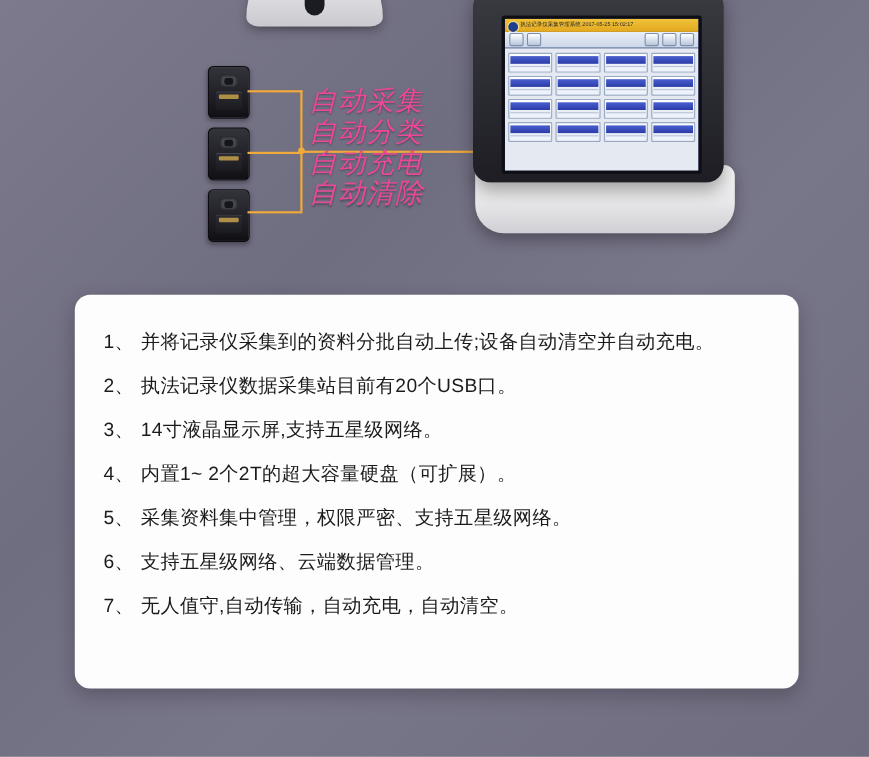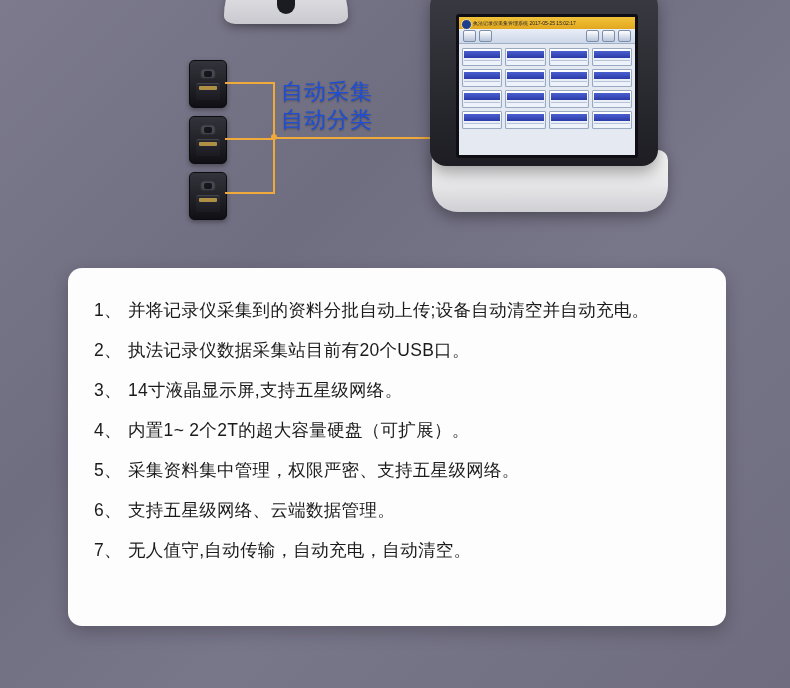--- a/index.html
+++ b/index.html
@@ -236,26 +236,27 @@
     width: 196px;
     height: 14px;
     border-radius: 50%;
     background: rgba(0,0,0,0.18);
     filter: blur(3px);
   }
 
   
   .feature-label {
     position: absolute;
-    color: #1d4ed8;
-    font-size: 22px;
+    color: #ec4899;
+    font-size: 25px;
     line-height: 28px;
     letter-spacing: 1px;
     white-space: nowrap;
     text-shadow: 0 1px 2px rgba(0,0,0,0.35);
+    font-style: italic;
   }
   #label-group-1 { left: 281px; top: 78px; }
   #label-group-2 { left: 281px; top: 134px; }
 
   
   #panel {
     position: absolute;
     left: 68px;
     top: 268px;
     width: 658px;
@@ -314,20 +315,24 @@
   <div class="line" style="left:273px; top:82px; width:2px; height:110px;"></div>
   <div class="line" style="left:225px; top:138px; width:50px; height:2px;"></div>
   <div class="line" style="left:225px; top:192px; width:50px; height:2px;"></div>
   <div class="line" style="left:273px; top:137px; width:160px; height:2px;"></div>
   <div class="dot" style="left:430px; top:134px;"></div>
   <div class="dot" style="left:271px; top:134px;"></div>
 
   <div class="feature-label" id="label-group-1">
     <div>自动采集</div>
     <div>自动分类</div>
+  </div>
+  <div class="feature-label" id="label-group-2">
+    <div>自动充电</div>
+    <div>自动清除</div>
   </div>
 
   <div class="station-foot"></div>
   <div class="station-base"></div>
 
   <div class="station-body"></div>
   <div class="station-screen">
     <div class="screen-title">执法记录仪采集管理系统  2017-05-25  15:02:17</div>
     <div class="screen-toolbar">
       <span class="tb-btn"></span>

